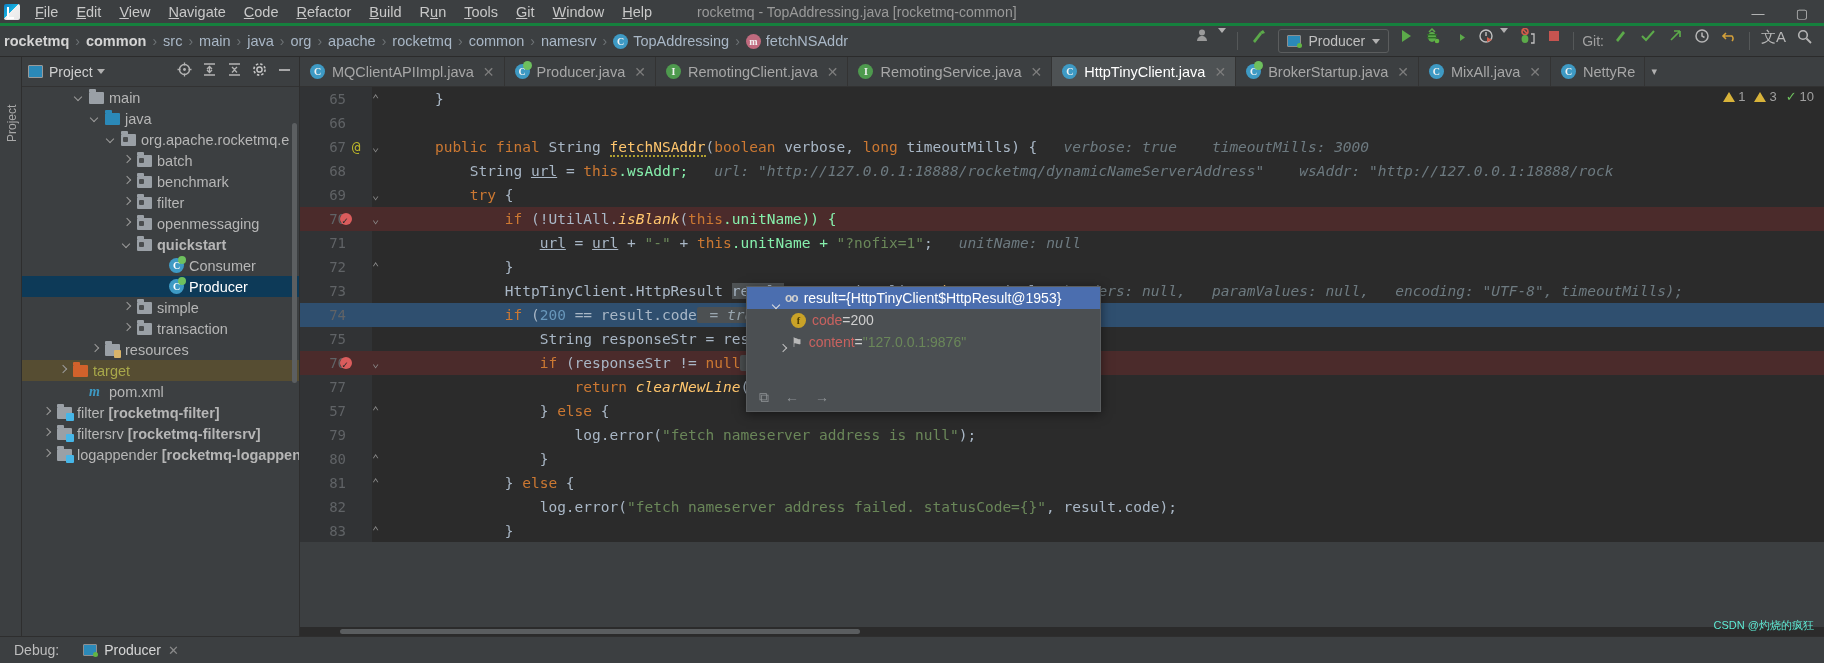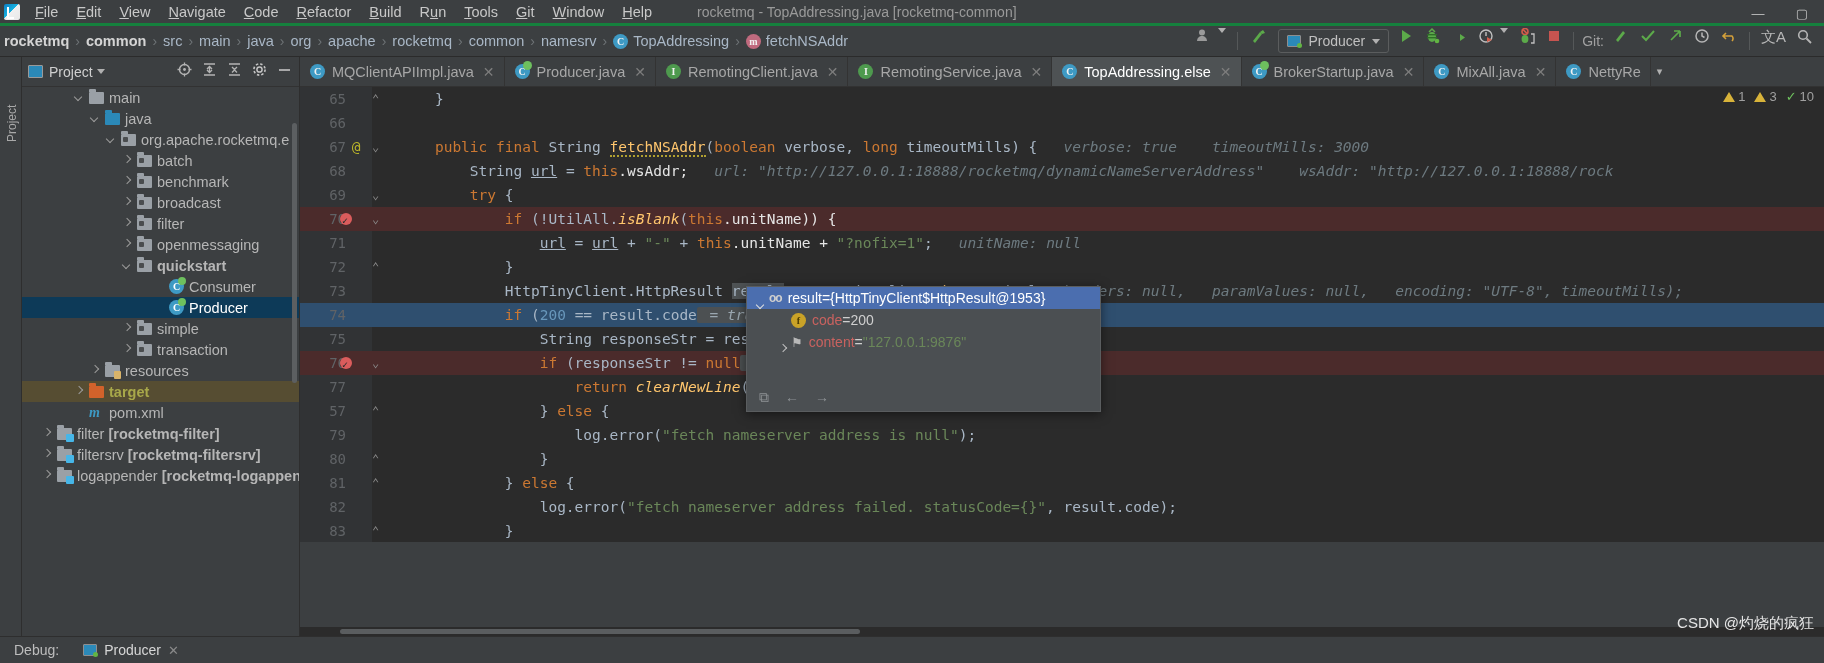--- a/index.html
+++ b/index.html
@@ -176,21 +176,21 @@
   .cline.bp { background: #4b2b2b; }
 
   .bp-dot { display:inline-block; width: 12px; height: 12px; border-radius: 50%; background: #db5c5c; position: relative; top: 1px; }
   .bp-dot::after{ content:"✓"; position:absolute; left:2px; top:-4px; font-size:10px; color:#2b2b2b; }
   .fold-mark { color: #8a8a8a; font-size: 12px; }
   .at-ann { color: #bbb529; }
 
   .k { color: #cc7832; }           
   .s { color: #6a8759; }           
   .n { color: #6897bb; }           
-  .f { color: #e5e5e5; }           
+  .f { color: #86efac; }           
   .m { color: #ffc66d; }           
   .t { color: #a9b7c6; }           
   .hint { color: #6d7a80; font-style: italic; }
   .underline-warn { border-bottom: 2px dotted #b0a030; }
   .varchip { background: #4c5052; color: #9aa7b0; border-radius: 2px; padding: 0 4px; font-style: italic; }
   .selword { background: #4e5254; }
 
   .inspections {
     position: absolute; right: 10px; top: 2px; display: flex; align-items: center; gap: 9px;
     font-family: "Liberation Sans", sans-serif; font-size: 13px; color: #a0a0a0; z-index: 30;
@@ -225,21 +225,21 @@
   .dp-foot { position: absolute; left: 0; bottom: 0; width: 100%; height: 28px; display: flex; align-items: center; gap: 16px; padding-left: 12px; color: #8e9295; font-size: 14px; }
 
   
   .debugbar {
     position: absolute; left: 0; bottom: 0; width: 1824px; height: 27px;
     background: #3c3f41; border-top: 1px solid #2e2e2e; display: flex; align-items: center;
   }
   .dbg-label { font-size: 14px; color: #bdbdbd; margin-left: 14px; }
   .dbg-tab { display: flex; align-items: center; gap: 7px; margin-left: 24px; font-size: 14px; color: #d6d6d6; }
   .watermark {
-    position: absolute; right: 10px; bottom: 30px; color: #e5e5e5; font-size: 15px;
+    position: absolute; right: 10px; bottom: 30px; color: #5eead4; font-size: 11px;
     font-family: "Liberation Sans", sans-serif; z-index: 50;
   }
   .ed-bottom-scroll { position: absolute; left: 300px; bottom: 27px; width: 1524px; height: 9px; background:#2b2b2b; }
   .ed-bottom-scroll .thumb { position:absolute; left:40px; top:2px; width:520px; height:5px; background:#5a5d5f; border-radius:3px; }
 </style>
 </head>
 <body>
 
 <div class="app">
 
@@ -442,21 +442,21 @@
         <span>RemotingClient.java</span>
         <span class="tclose">✕</span>
       </div>
       <div class="tab">
         <span class="circ-icon ic-iface">I</span>
         <span>RemotingService.java</span>
         <span class="tclose">✕</span>
       </div>
       <div class="tab active">
         <span class="circ-icon ic-class">C</span>
-        <span>TopAddressing.else</span>
+        <span>HttpTinyClient.java</span>
         <span class="tclose">✕</span>
       </div>
       <div class="tab">
         <span class="circ-icon ic-classgreen">C</span>
         <span>BrokerStartup.java</span>
         <span class="tclose">✕</span>
       </div>
       <div class="tab">
         <span class="circ-icon ic-class">C</span>
         <span>MixAll.java</span>
@@ -534,25 +534,20 @@
           <span>batch</span>
         </div>
         <div class="row" style="padding-left: 100px;">
           <span class="arrow right"></span>
           <span class="fold pkg"></span>
           <span>benchmark</span>
         </div>
         <div class="row" style="padding-left: 100px;">
           <span class="arrow right"></span>
           <span class="fold pkg"></span>
-          <span>broadcast</span>
-        </div>
-        <div class="row" style="padding-left: 100px;">
-          <span class="arrow right"></span>
-          <span class="fold pkg"></span>
           <span>filter</span>
         </div>
         <div class="row" style="padding-left: 100px;">
           <span class="arrow right"></span>
           <span class="fold pkg"></span>
           <span>openmessaging</span>
         </div>
         <div class="row" style="padding-left: 100px; font-weight: bold;">
           <span class="arrow down"></span>
           <span class="fold pkg"></span>
@@ -576,21 +571,21 @@
         <div class="row" style="padding-left: 100px;">
           <span class="arrow right"></span>
           <span class="fold pkg"></span>
           <span>transaction</span>
         </div>
         <div class="row" style="padding-left: 68px;">
           <span class="arrow right"></span>
           <span class="fold res"></span>
           <span>resources</span>
         </div>
-        <div class="row target-row" style="padding-left: 52px; font-weight: bold;">
+        <div class="row target-row" style="padding-left: 36px;">
           <span class="arrow right"></span>
           <span class="fold orange"></span>
           <span class="lbl-target">target</span>
         </div>
         <div class="row" style="padding-left: 52px;">
           <span class="arrow "></span>
           <span class="mvn">m</span>
           <span>pom.xml</span>
         </div>
         <div class="row" style="padding-left: 20px;">
@@ -645,21 +640,21 @@
         <span>3</span>
       </span>
       <span class="insp">
         <span class="chk-g">✓</span>
         <span>10</span>
       </span>
     </div>
   </div>
 
   <div class="debug-pop" id="debugpop">
-      <div class="dp-row sel" style="padding-left: 8px;">
+      <div class="dp-row sel" style="padding-left: 24px;">
         <span class="dp-arrow down"></span>
         <span class="oo-icon">oo</span>
         <span class="dname-sel">result</span>
         <span class="dname-sel"> = </span>
         <span class="dname-sel">{HttpTinyClient$HttpResult@1953}</span>
       </div>
       <div class="dp-row" style="padding-left: 30px;">
         <span class="dp-arrow "></span>
         <span class="f-icon">f</span>
         <span class="dname">code</span>

